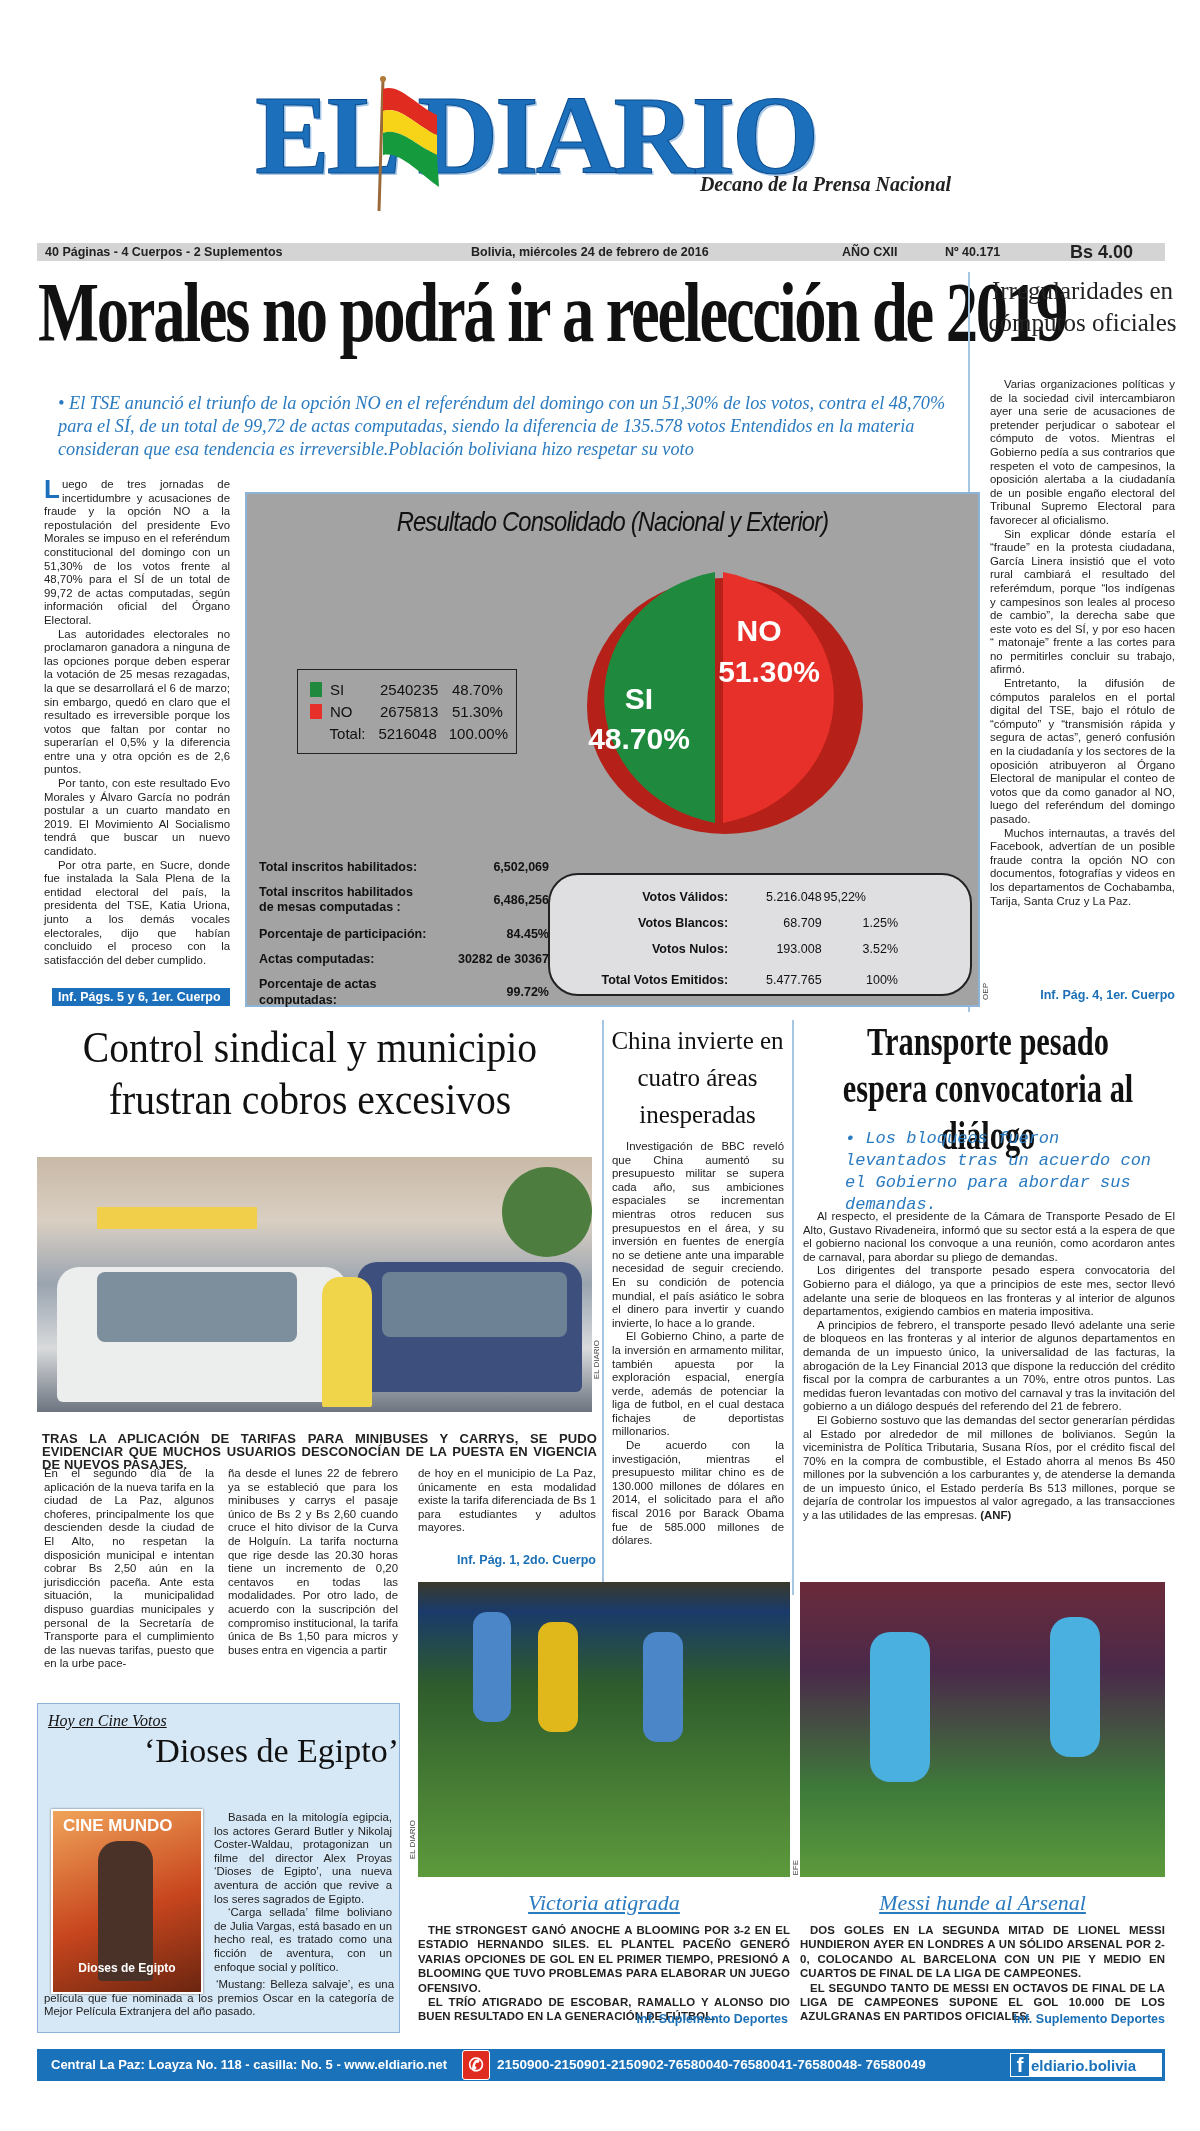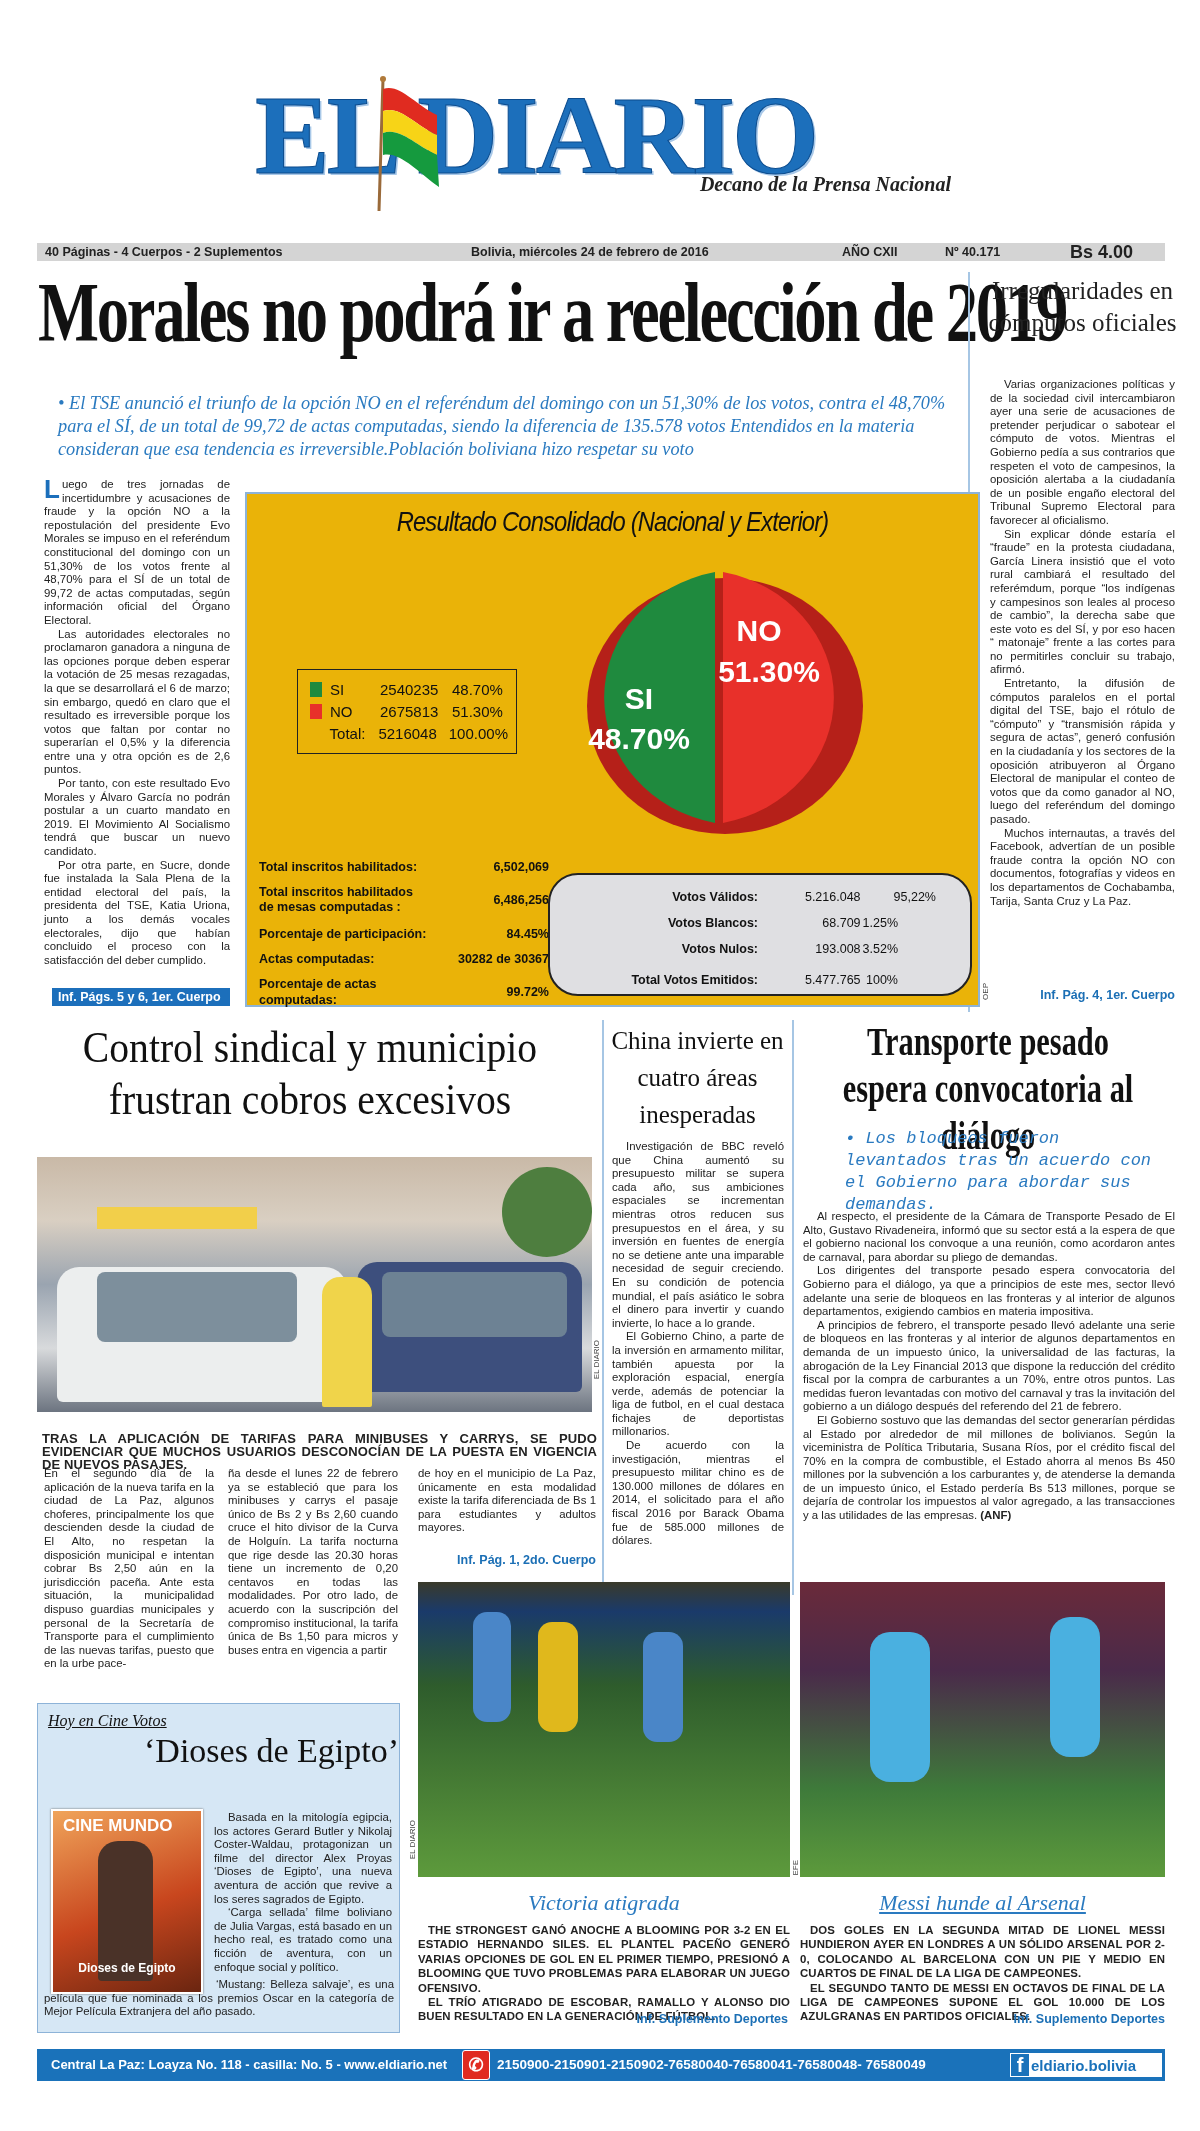--- a/index.html
+++ b/index.html
@@ -10,21 +10,21 @@
   .blue-link{color:#1b6fb5;font-weight:bold;font-size:12.5px}
   
   .logo{left:255px;top:75px;width:700px;height:140px}
   .logo-text{position:absolute;left:0;top:0;font-family:"Liberation Serif",serif;font-weight:bold;font-size:112px;letter-spacing:-3px;color:#1c6fbb;line-height:120px;-webkit-text-stroke:1px #0c4c8e;text-shadow:2px 2px 0 #a8c8e8}
   .tagline{position:absolute;right:4px;top:98px;font-family:"Liberation Serif",serif;font-style:italic;font-weight:bold;font-size:20px;color:#222}
   .infobar{left:37px;top:243px;width:1128px;height:18px;background:#d4d4d4;font-size:12.5px;font-weight:bold;color:#222;display:flex;align-items:center}
   .infobar span{position:absolute}
   
   .headline{left:38px;top:265px;width:945px;font-family:"Liberation Serif",serif;font-weight:bold;font-size:84px;line-height:96px;letter-spacing:-3px;transform:scaleX(0.77);transform-origin:left top;white-space:nowrap}
   .deck{left:58px;top:392px;width:900px;font-family:"Liberation Serif",serif;font-style:italic;font-size:18.3px;line-height:23px;color:#2a7ac0}
-  .chartbox{left:245px;top:492px;width:735px;height:515px;border:2px solid #8db3d8;background:#eab308}
+  .chartbox{left:245px;top:492px;width:735px;height:515px;border:2px solid #8db3d8;background:#a3a3a3}
   .legend{left:295px;top:668px;width:220px;height:85px;border:1.5px solid #222;font-size:15px;padding:8px 8px 0 12px}
   .legend-row{display:flex;height:22px;align-items:center}
   .sw{width:12px;height:15px;margin-right:8px}
   .stats td{font-size:12.5px;font-weight:bold;padding:0;vertical-align:middle}
   .vote-box{left:548px;top:873px;width:424px;height:123px;border:2.5px solid #222;border-radius:30px;background:#dfdfe2}
   .vote-box table{width:100%;margin-top:8px}
   .vote-box td{font-size:12.5px;height:24px}
   
   .side-title{font-family:"Liberation Serif",serif;font-size:25px;line-height:32px;text-align:center;color:#222}
   .vrule{width:1.5px;background:#a6c6e4}
@@ -125,21 +125,21 @@
   </tbody>
     </table>
   <div class="abs" style="right:-12px;bottom:4px;font-size:7px"><span class="credit">OEP</span></div>
 </div>
 <div class="abs vote-box">
   <table>
     <tbody>
         <tr>
           <td style="text-align:right;font-weight:bold;width:52%">Votos Válidos:</td>
           <td style="text-align:right;width:25%">5.216.048</td>
-          <td style="text-align:right;padding-right:32px">95,22%</td>
+          <td style="text-align:right;padding-right:102px">95,22%</td>
         </tr>
     <tr>
           <td style="text-align:right;font-weight:bold">Votos Blancos:</td>
           <td style="text-align:right">68.709</td>
           <td style="text-align:right;padding-right:70px">1.25%</td>
         </tr>
     <tr>
           <td style="text-align:right;font-weight:bold">Votos Nulos:</td>
           <td style="text-align:right">193.008</td>
           <td style="text-align:right;padding-right:70px">3.52%</td>
@@ -220,21 +220,21 @@
   <div class="abs" style="left:120px;top:40px;width:40px;height:110px;background:#e0b81c;border-radius:14px"></div>
   <div class="abs" style="left:225px;top:50px;width:40px;height:110px;background:#4a86c8;border-radius:14px"></div>
 </div>
 <div class="abs" style="left:408px;top:1820px;font-size:7px"><span class="credit">EL DIARIO</span></div>
 <div class="abs photo" style="left:800px;top:1582px;width:365px;height:295px;background:linear-gradient(180deg,#6a2a3a 0%,#4a2a4a 30%,#3e7a3a 70%,#5d9a3c 100%)">
   <div class="abs" style="left:70px;top:50px;width:60px;height:150px;background:#4ab0e0;border-radius:20px"></div>
   <div class="abs" style="left:250px;top:35px;width:50px;height:140px;background:#4ab0e0;border-radius:20px"></div>
 </div>
 <div class="abs" style="left:791px;top:1860px;font-size:7px"><span class="credit">EFE</span></div>
 
-<div class="abs" style="left:418px;top:1890px;width:372px;text-align:center;font-family:'Liberation Serif',serif;font-style:italic;font-size:22px;color:#2a7ac0;">Victoria atigrada</div>
+<div class="abs" style="left:418px;top:1890px;width:372px;text-align:center;font-family:'Liberation Serif',serif;font-style:italic;font-size:22px;color:#2a7ac0;text-decoration:underline">Victoria atigrada</div>
 <div class="abs caps" style="left:418px;top:1923px;width:372px">
   <p style="text-indent:10px">THE STRONGEST GANÓ ANOCHE A BLOOMING POR 3-2 EN EL ESTADIO HERNANDO SILES. EL PLANTEL PACEÑO GENERÓ VARIAS OPCIONES DE GOL EN EL PRIMER TIEMPO, PRESIONÓ A BLOOMING QUE TUVO PROBLEMAS PARA ELABORAR UN JUEGO OFENSIVO.</p>
   <p style="text-indent:10px">EL TRÍO ATIGRADO DE ESCOBAR, RAMALLO Y ALONSO DIO BUEN RESULTADO EN LA GENERACIÓN DE FÚTBOL.</p>
 </div>
 <div class="abs blue-link" style="left:600px;top:2012px;width:188px;text-align:right">Inf. Suplemento Deportes</div>
 
 <div class="abs" style="left:800px;top:1890px;width:365px;text-align:center;font-family:'Liberation Serif',serif;font-style:italic;font-size:22px;color:#2a7ac0;text-decoration:underline">Messi hunde al Arsenal</div>
 <div class="abs caps" style="left:800px;top:1923px;width:365px">
   <p style="text-indent:10px">DOS GOLES EN LA SEGUNDA MITAD DE LIONEL MESSI HUNDIERON AYER EN LONDRES A UN SÓLIDO ARSENAL POR 2-0, COLOCANDO AL BARCELONA CON UN PIE Y MEDIO EN CUARTOS DE FINAL DE LA LIGA DE CAMPEONES.</p>
   <p style="text-indent:10px">EL SEGUNDO TANTO DE MESSI EN OCTAVOS DE FINAL DE LA LIGA DE CAMPEONES SUPONE EL GOL 10.000 DE LOS AZULGRANAS EN PARTIDOS OFICIALES.</p>

